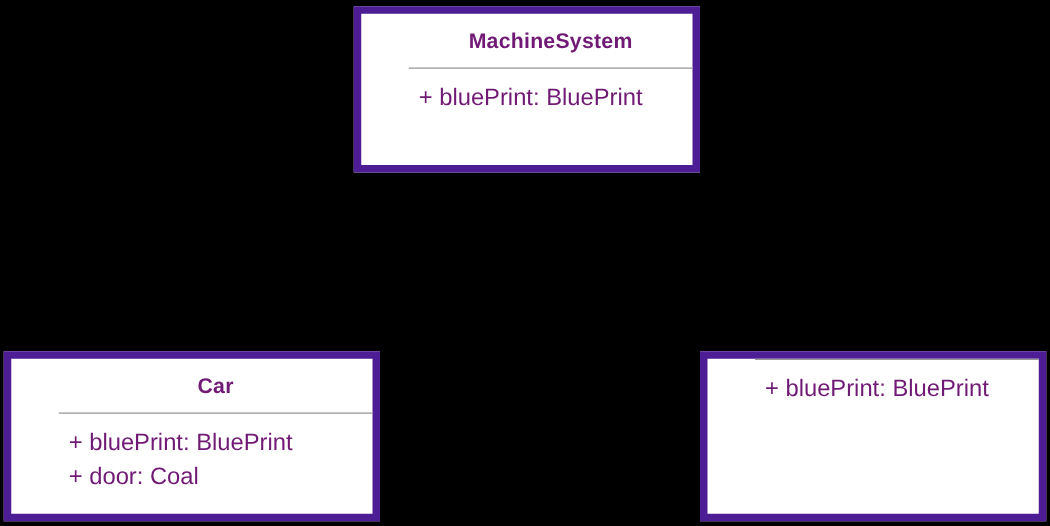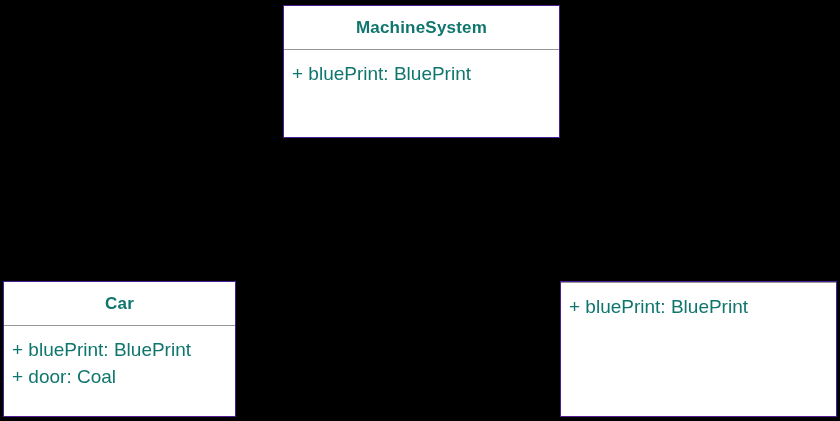--- a/index.html
+++ b/index.html
@@ -13,44 +13,45 @@
   }
   .canvas {
     position: relative;
     width: 840px;
     height: 421px;
     background: #000000;
   }
   .uml-class {
     position: absolute;
     background: #ffffff;
-    border: 1px solid #4c1d95;
+    border: 6px solid #4c1d95;
     box-sizing: border-box;
-    color: #0f766e;
+    color: #701a75;
+    padding-left: 38px;
   }
   .uml-class .title {
     height: 43px;
     display: flex;
     align-items: center;
     justify-content: center;
     font-weight: bold;
     font-size: 17px;
     letter-spacing: 0.2px;
   }
   .uml-class .attributes {
     border-top: 1px solid #969696;
     padding: 10px 8px 6px 8px;
     font-size: 19px;
     line-height: 27px;
   }
   .attr-row {
     white-space: nowrap;
   }
   #cls-machinesystem { left: 283px; top: 5px;   width: 277px; height: 133px; }
-  #cls-car           { left: 3px;   top: 281px; width: 233px; height: 136px; }
+  #cls-car           { left: 3px;   top: 281px; width: 301px; height: 136px; }
   #cls-train         { left: 560px; top: 281px; width: 277px; height: 136px; }
 </style>
 </head>
 <body>
 
 <div class="canvas">
 
   <div class="uml-class" id="cls-machinesystem">
     <div class="title">MachineSystem</div>
     <div class="attributes">

